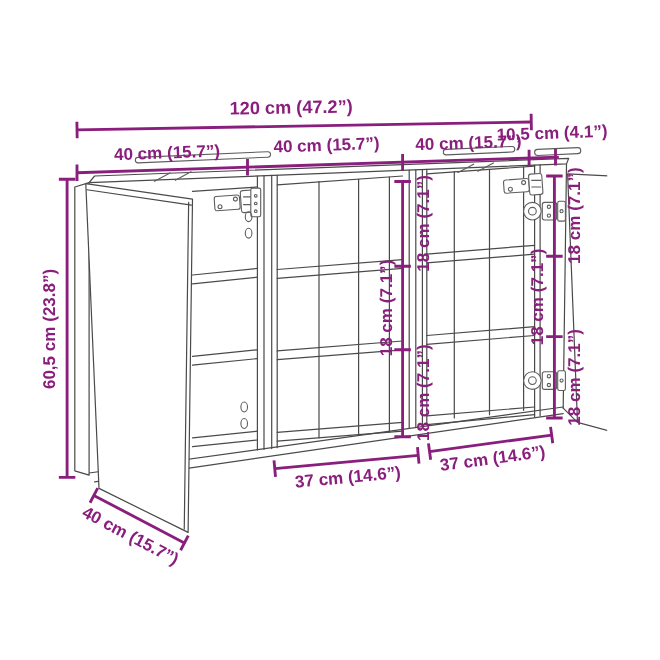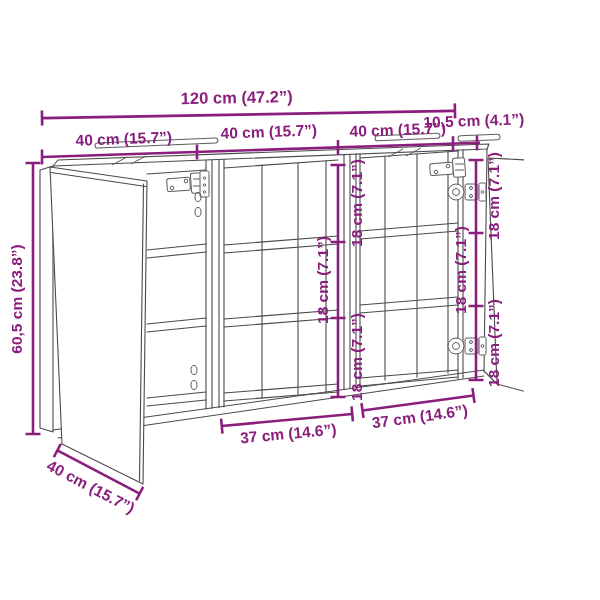--- a/index.html
+++ b/index.html
@@ -1,17 +1,17 @@
 <!DOCTYPE html>
 <html><head>
 <meta charset="utf-8">
 <style>
   html,body{margin:0;padding:0;background:#ffffff;}
   .stage{position:relative;width:524px;height:600px;background:#ffffff;overflow:hidden;
-         font-family:"Liberation Sans",sans-serif;}
+         font-family:"Liberation Sans",sans-serif;margin-left:28px;}
   svg{display:block;}
   .cab{stroke:#4a4a4a;stroke-width:1.1;fill:none;stroke-linecap:round;stroke-linejoin:round;}
   .cabf{stroke:#4a4a4a;stroke-width:1.1;fill:#ffffff;stroke-linejoin:round;}
   .fine{stroke:#5d5d5d;stroke-width:1;fill:none;}
   .finef{stroke:#5d5d5d;stroke-width:1;fill:#ffffff;}
   .dim{stroke:#8a1e7d;stroke-width:2.6;fill:none;stroke-linecap:butt;}
   .dimtxt{fill:#8a1e7d;font-weight:700;font-size:15.5px;text-anchor:middle;
           font-family:"Liberation Sans",sans-serif;}
   .big{font-size:16.5px;}
 </style>

